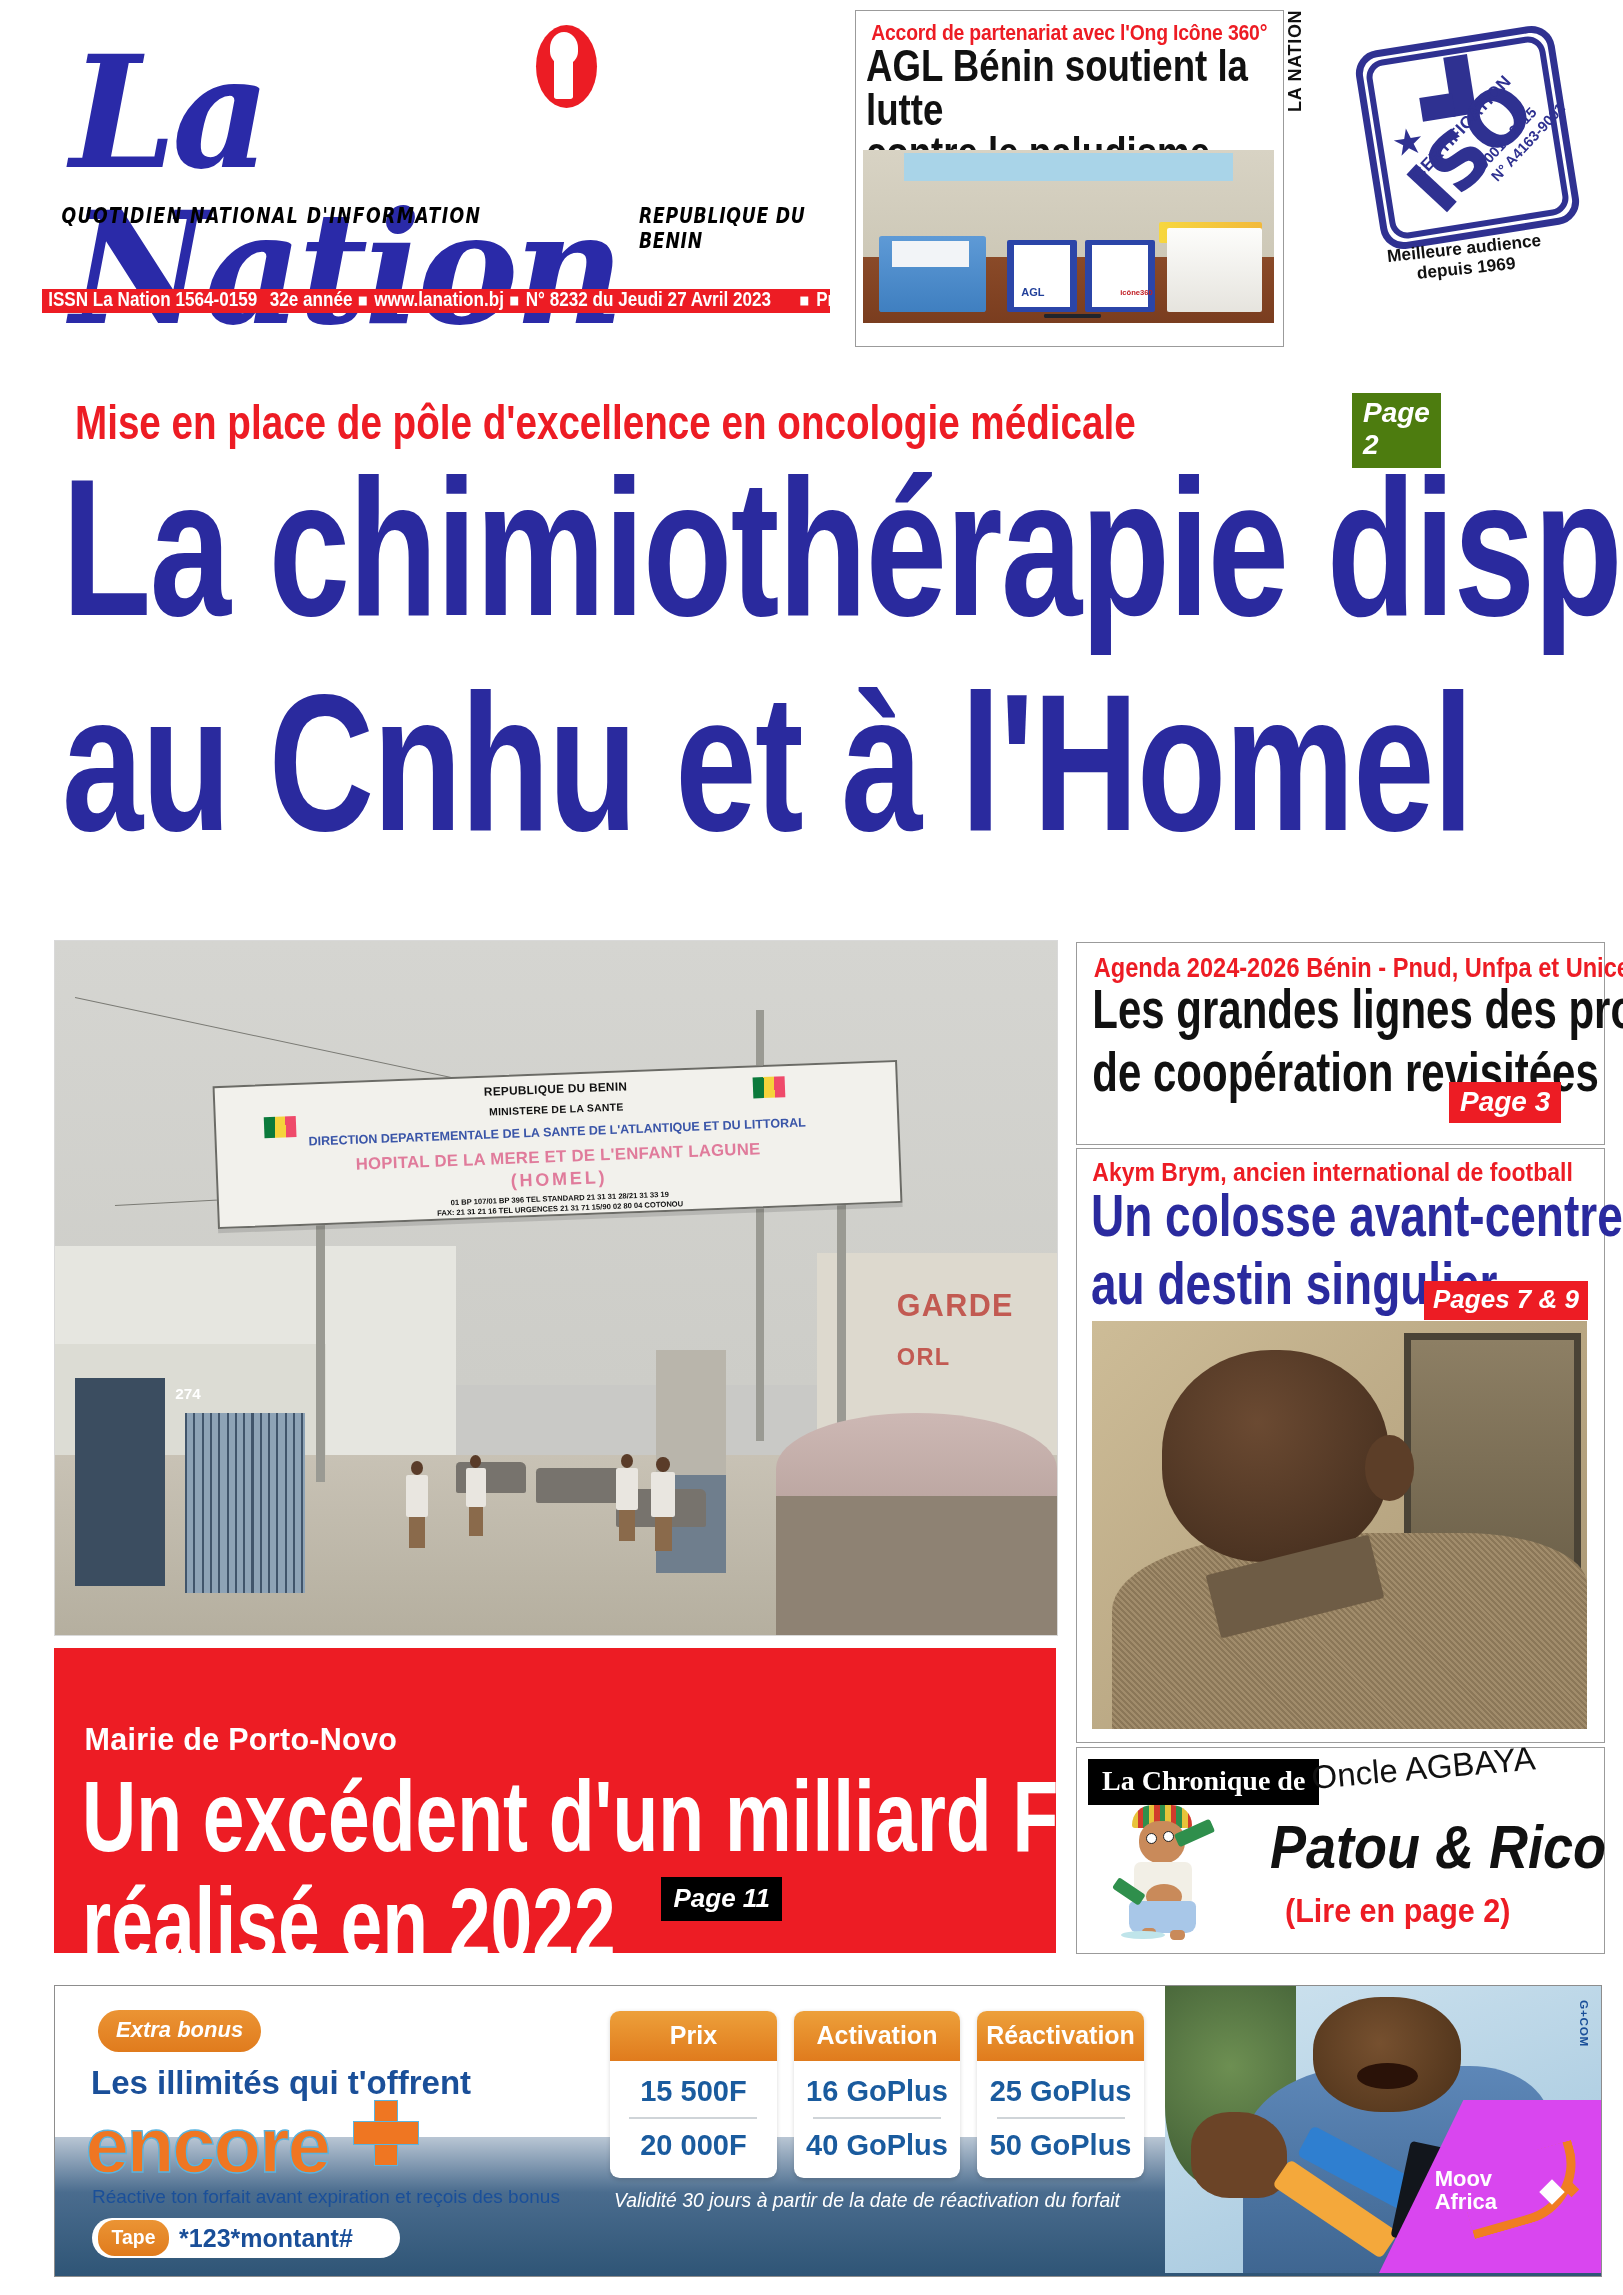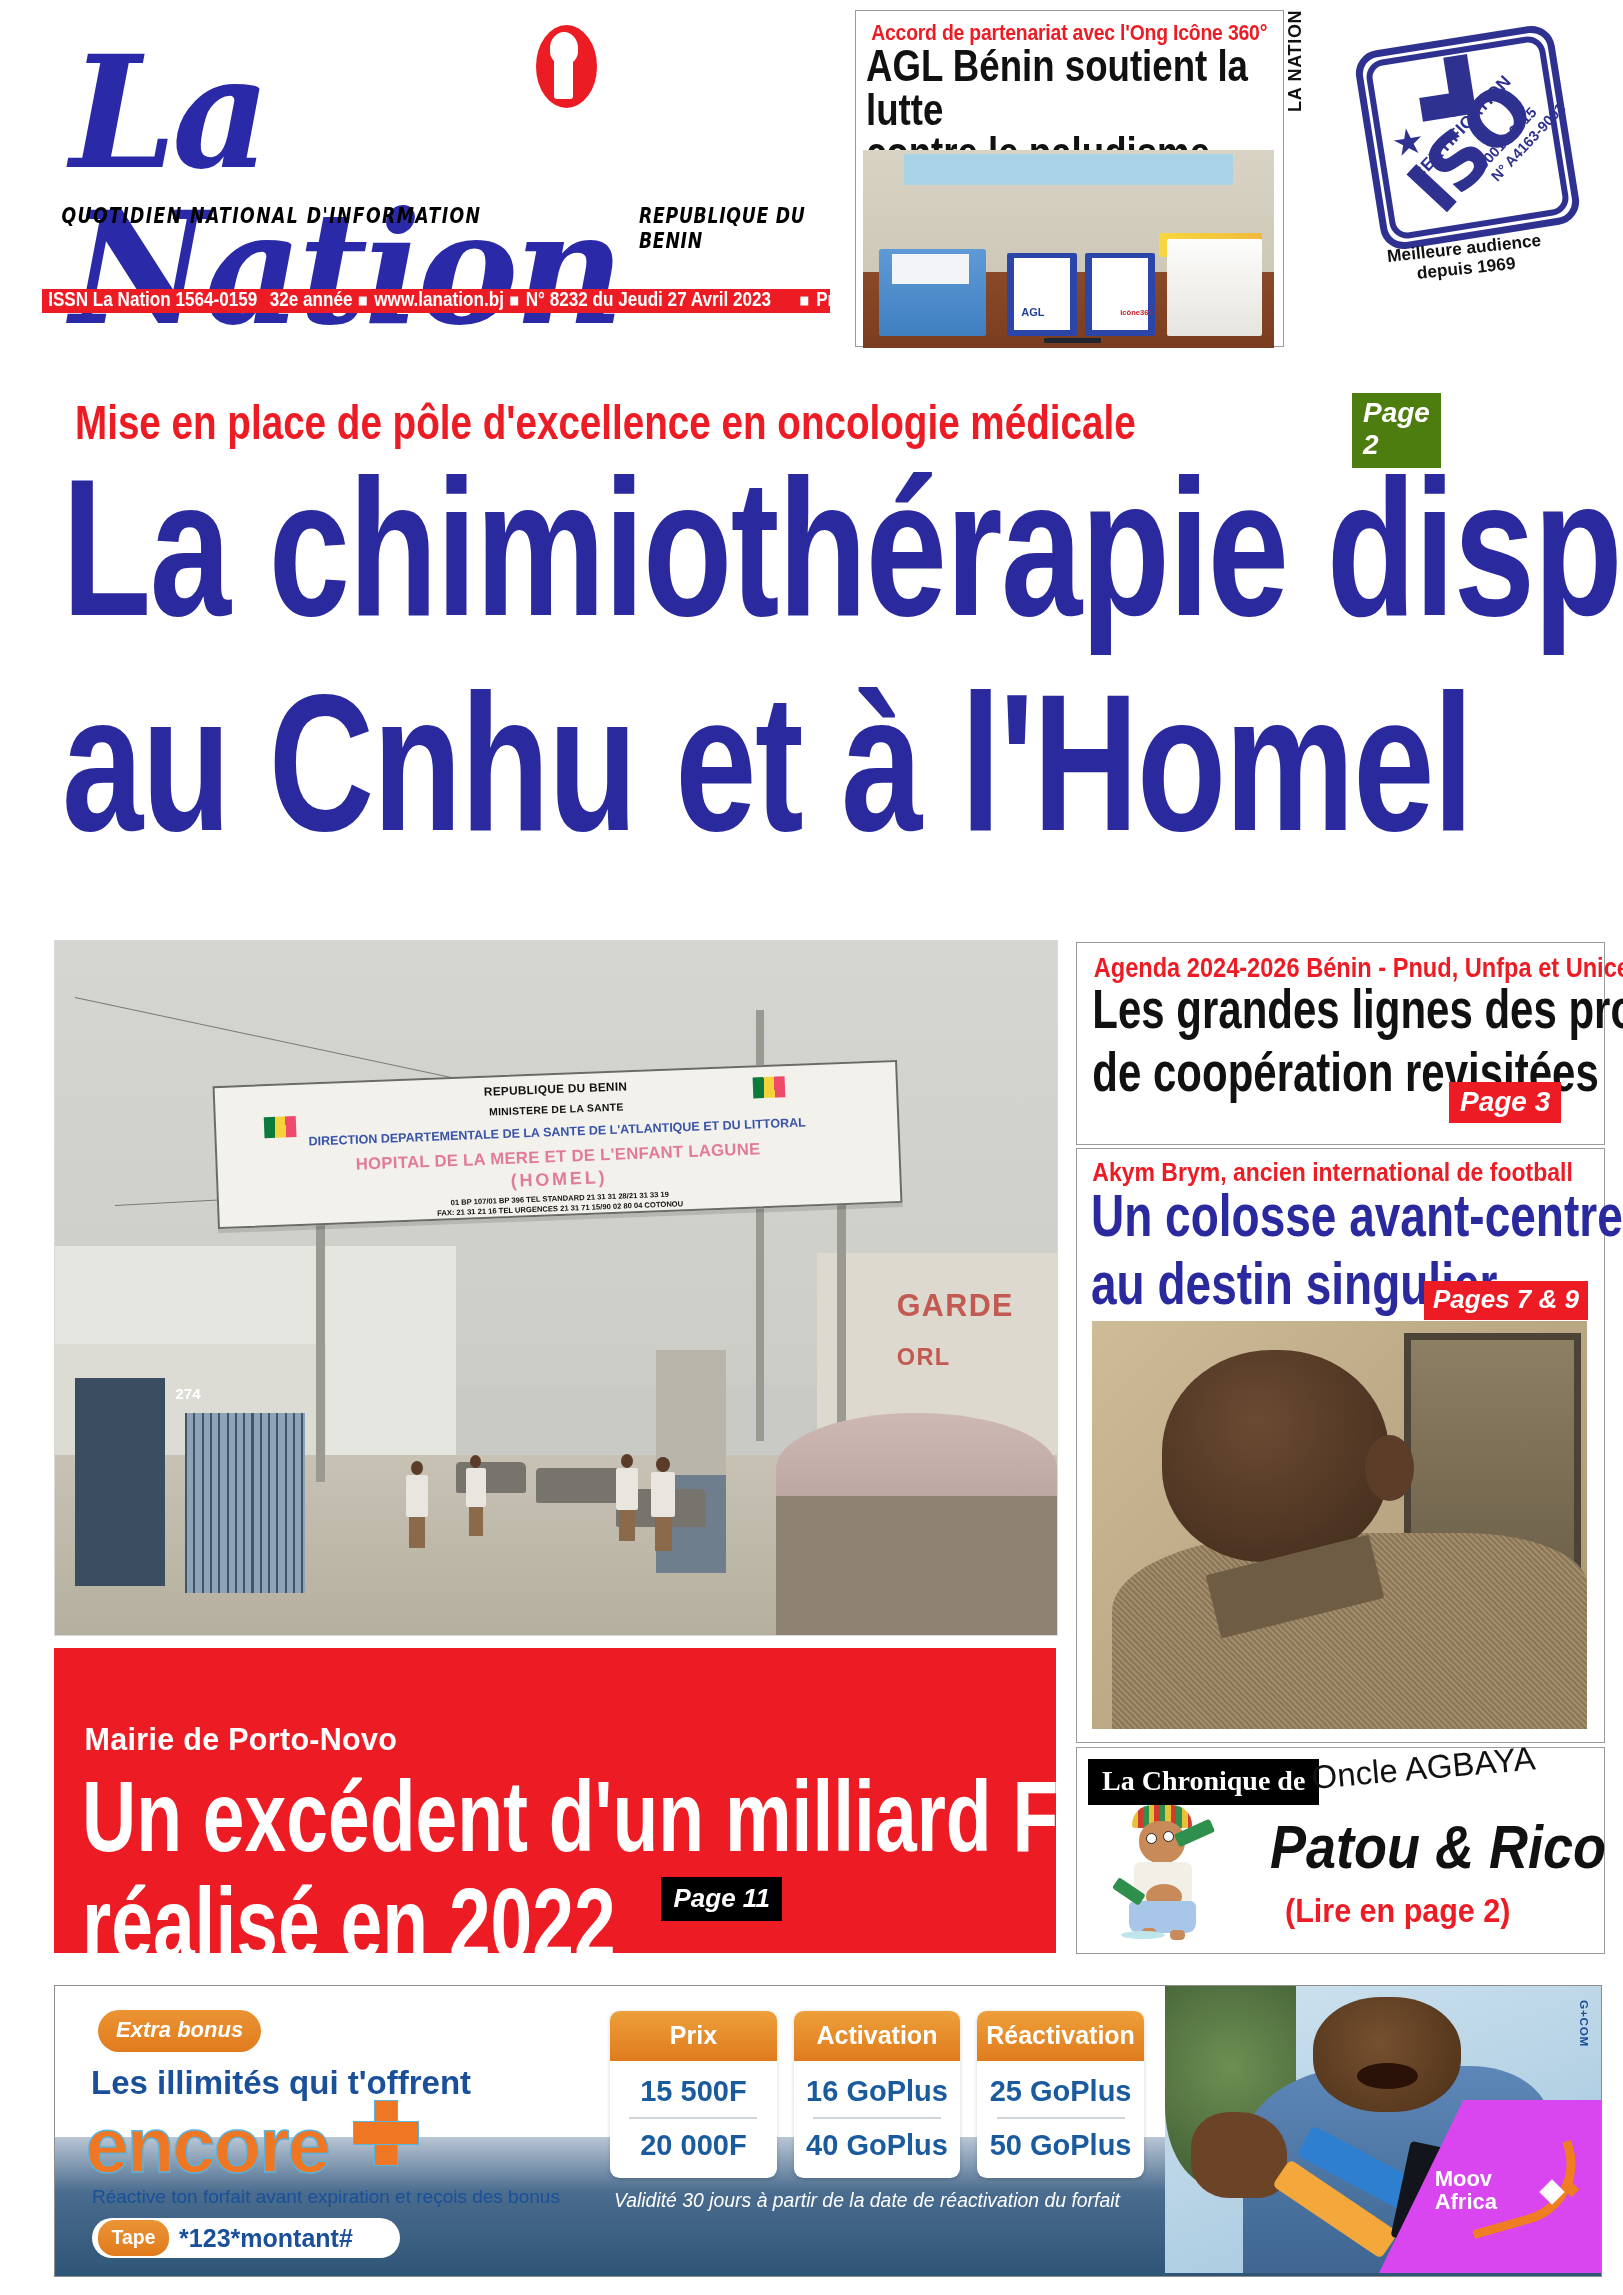--- a/index.html
+++ b/index.html
@@ -76,21 +76,21 @@
     transform:scaleY(1.22) scaleX(0.99);transform-origin:left top;
   }
   .agl-head .l2{display:block;}
   .pg-red{
     display:inline-block;background:#ed1c24;color:#fff;font-style:italic;
     font-weight:700;font-size:19.4px;padding:2.1px 7px 3.5px 7px;vertical-align:4.2px;
     margin-left:9.7px;transform:scaleY(0.86);
     font-family:"Liberation Sans","DejaVu Sans",sans-serif;
   }
   #agl-photo{
-    position:absolute;left:7px;top:139px;width:411px;height:198px;
+    position:absolute;left:7px;top:139px;width:411px;height:173px;
     background:#cfcabb;overflow:hidden;
   }
   .ph-wall{position:absolute;left:0;top:0;width:100%;height:62%;
       background:linear-gradient(#d8d3c4,#cdc8b7);}
   .ph-screen{position:absolute;left:10%;top:2%;width:80%;height:16%;background:#a9d4e8;}
   .ph-table{position:absolute;left:0;top:62%;width:100%;height:38%;
       background:linear-gradient(#8a4a28,#7a3d1f);}
   .ph-stackblue{position:absolute;left:4%;top:50%;width:26%;height:44%;
       background:linear-gradient(#5e9ad6,#3f7fc0);border-radius:2.8px;}
   .ph-stackblue:after{content:"";position:absolute;left:12%;top:6%;width:72%;height:34%;background:#f2f4f7;}

